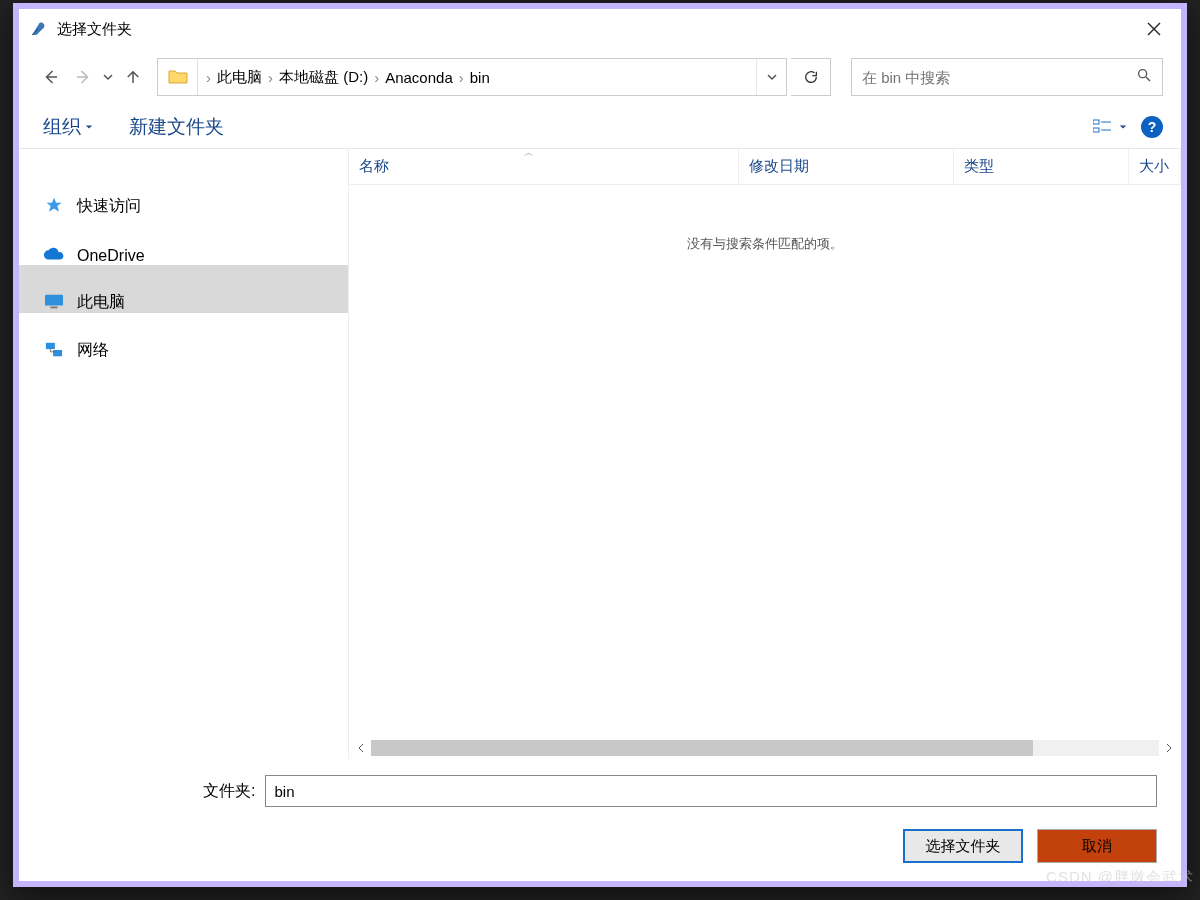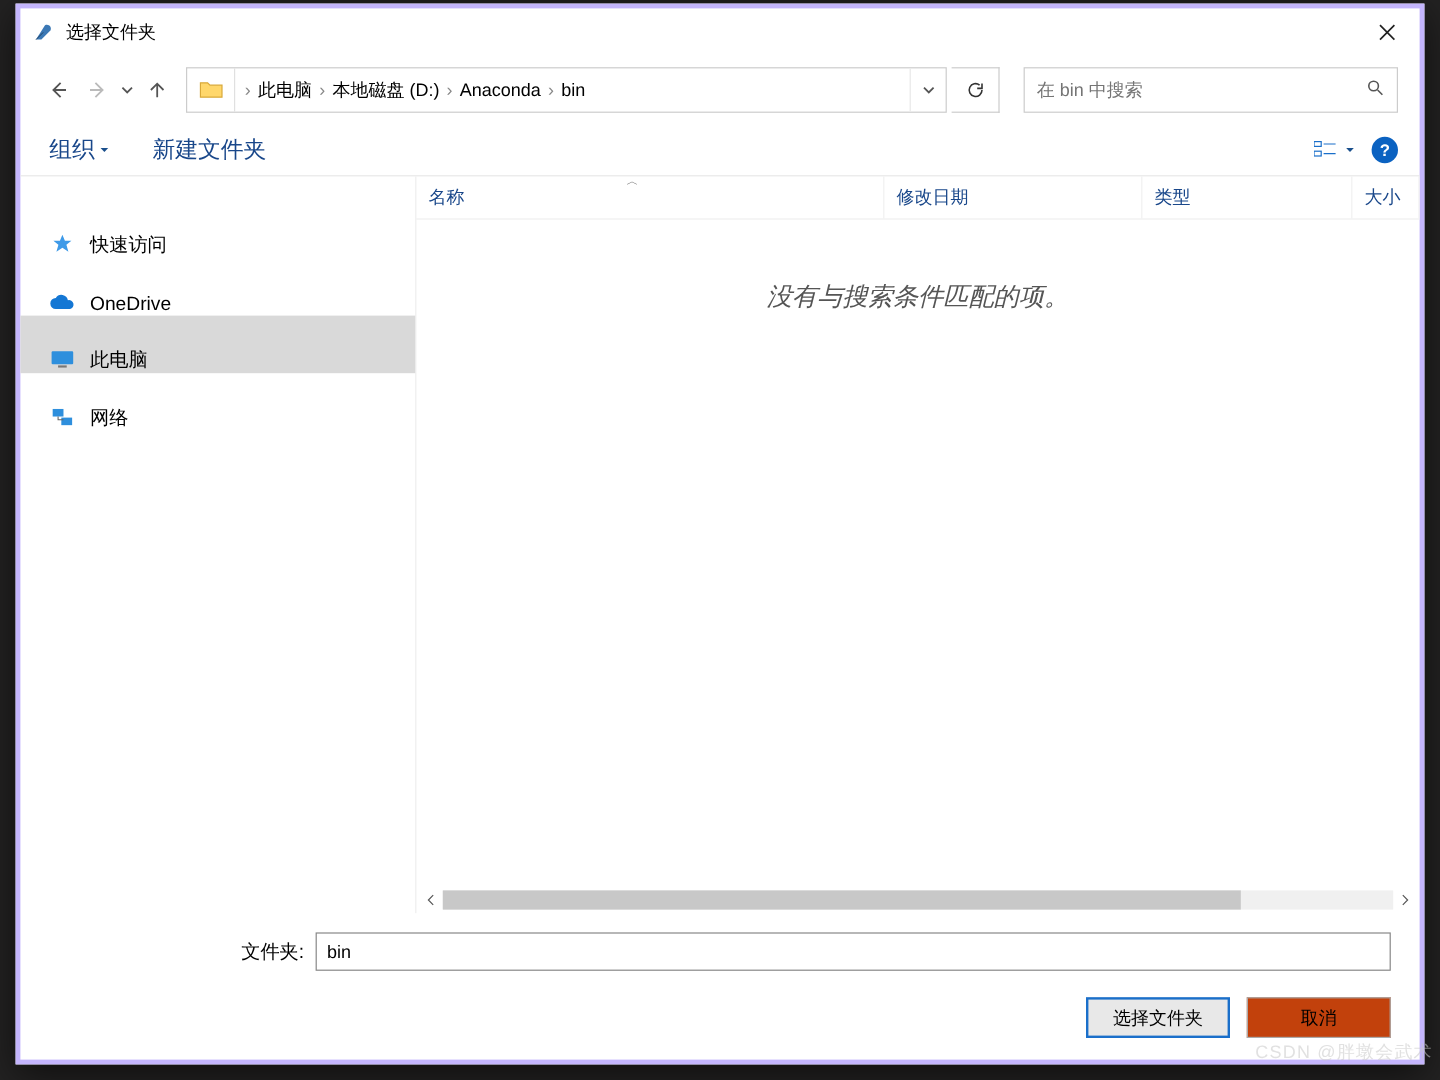--- a/index.html
+++ b/index.html
@@ -1,20 +1,20 @@
 <!DOCTYPE html>
 <html><head>
 <meta charset="utf-8">
 <style>
   * { box-sizing: border-box; margin: 0; padding: 0; font-family: "Microsoft YaHei", "Segoe UI", sans-serif; }
   body { width: 1200px; height: 900px; background: #1a1a1a; overflow: hidden; }
   .backdrop { position:absolute; inset:0; background:#232222; }
   .dialog {
     position: absolute; left: 13px; top: 3px; width: 1174px; height: 884px;
-    background: #fff; border: 4px solid #c4b5fd; box-shadow: 0 8px 30px rgba(0,0,0,.6);
+    background: #fff; border: 6px solid #c4b5fd; box-shadow: 0 8px 30px rgba(0,0,0,.6);
     display: flex; flex-direction: column;
   }
   .titlebar { height: 40px; display:flex; align-items:center; padding: 0 4px 0 10px; }
   .titlebar .tk-icon { width:18px; height:18px; margin-right:10px; }
   .titlebar .title { font-size: 15px; color:#000; }
   .titlebar .spacer { flex:1; }
   .close-btn { width:46px; height:32px; display:flex; align-items:center; justify-content:center; cursor:pointer; }
   .close-btn svg { width:14px; height:14px; }
   .navrow { height:56px; display:flex; align-items:center; padding: 0 18px; gap:4px; }
   .nav-arrow { width:28px; height:28px; display:flex; align-items:center; justify-content:center; color:#666; cursor:pointer;}
@@ -42,21 +42,21 @@
   .sb-item.selected{ background:#d9d9d9;}
   .sb-icon{width:22px; height:22px; display:flex; align-items:center; justify-content:center;}
   .listarea{ flex:1; display:flex; flex-direction:column; min-width:0;}
   .cols { height:36px; display:flex; align-items:center; font-size:15px; color:#19478a; border-bottom:1px solid #eee; position:relative;}
   .col { padding:0 10px; display:flex; align-items:center; height:100%; border-right:1px solid #f0f0f0;}
   .col.name{flex:0 0 390px; justify-content:space-between;}
   .col.date{flex:0 0 215px;}
   .col.type{flex:0 0 175px;}
   .col.size{flex:1;}
   .sort-caret{font-size:10px;color:#777; position:absolute; left:175px; top:-3px;}
-  .listbody{ flex:1; display:flex; align-items:flex-start; justify-content:center; padding-top:50px; font-size:21px; color:#555;font-style:italic;}
+  .listbody{ flex:1; display:flex; align-items:flex-start; justify-content:center; padding-top:50px; font-size:13px; color:#555;}
   .hscroll{ height:22px; display:flex; align-items:center; padding:0 2px;}
   .hscroll .arrow{ width:20px;height:20px;display:flex;align-items:center;justify-content:center;color:#555;cursor:pointer;}
   .hscroll .track{ flex:1; height:16px; background:#f0f0f0; position:relative;}
   .hscroll .thumb{position:absolute;left:0;top:0;height:100%;width:84%;background:#c8c8c8;}
   .footer{ padding:16px 24px 18px 24px;}
   .folderrow{ display:flex; align-items:center; gap:10px; margin-left:160px; margin-bottom:22px;}
   .folderrow label{font-size:16px;}
   .folderrow input{ flex:1; height:32px; border:1px solid #888; padding:0 8px; font-size:15px; outline:none;}
   .btnrow{ display:flex; justify-content:flex-end; gap:14px;}
   .btn{ min-width:120px; height:34px; border:1px solid #aaa; background:#c2410c; font-size:15px; display:flex; align-items:center; justify-content:center; cursor:pointer;}

